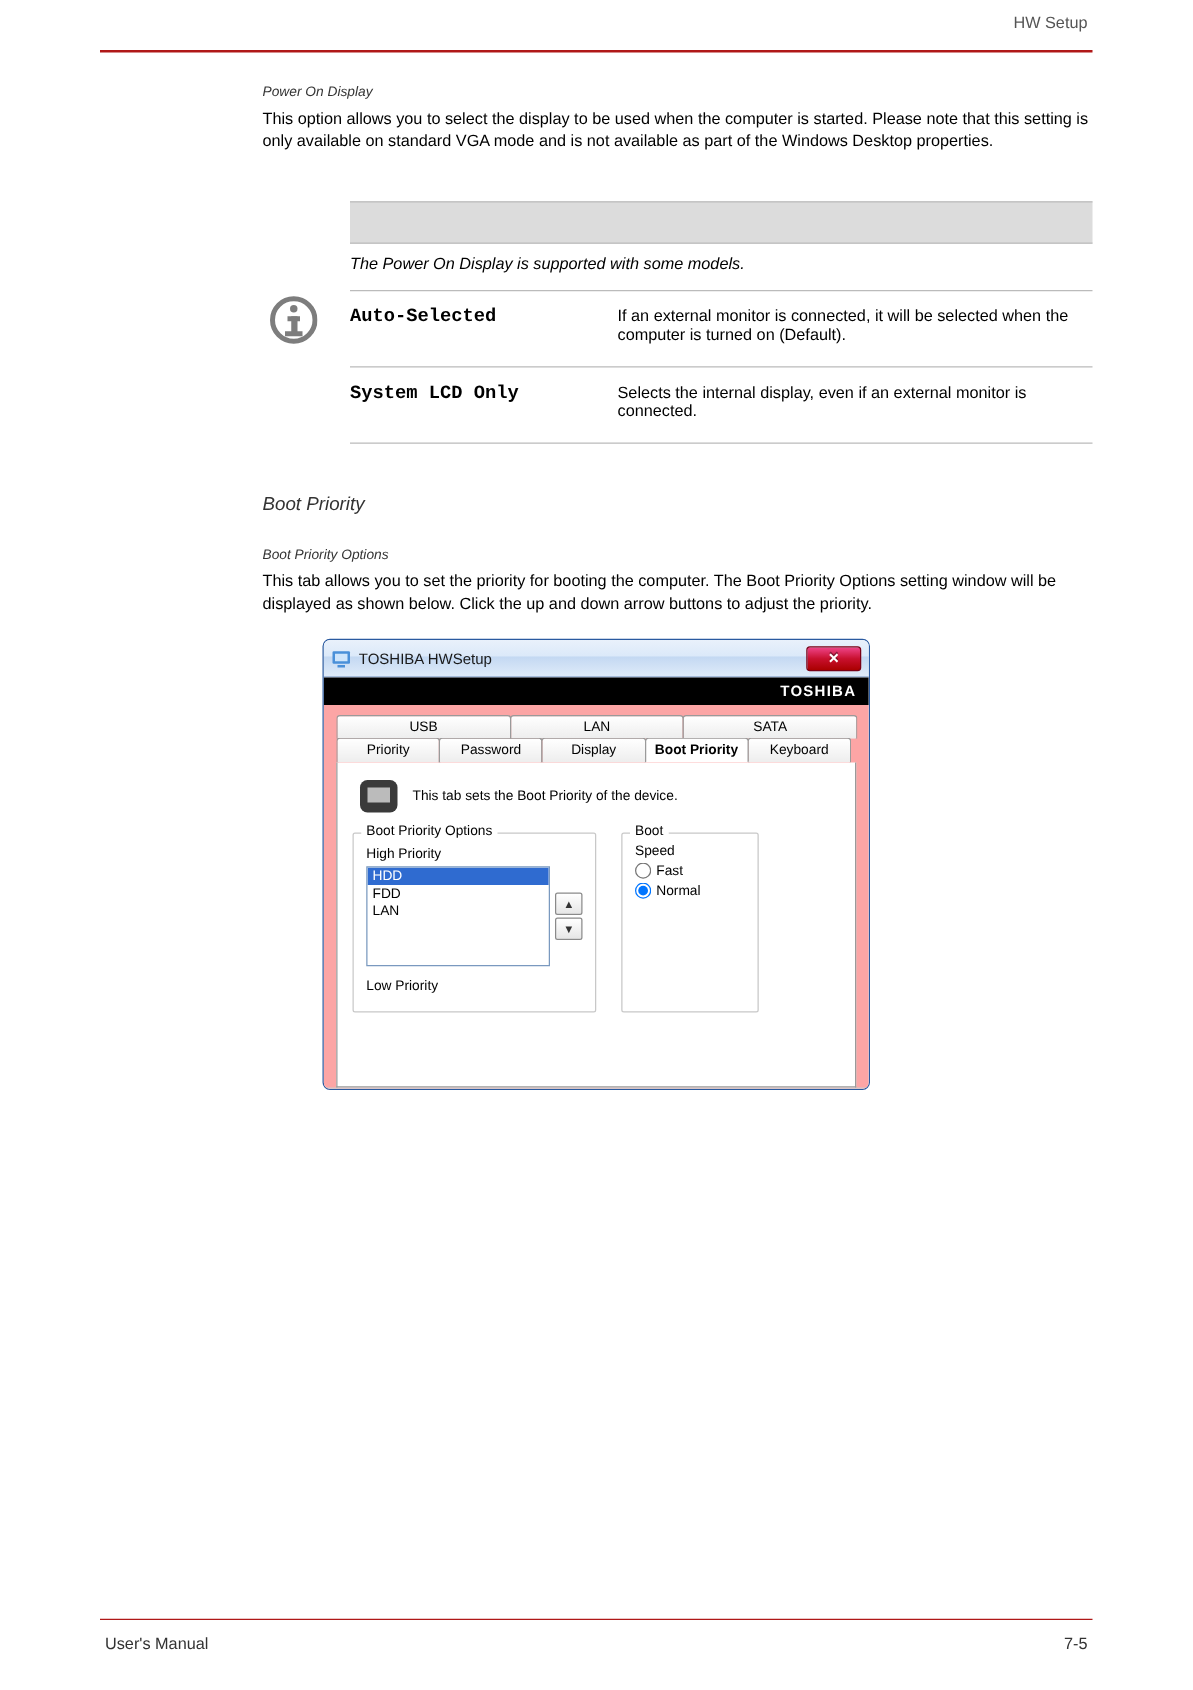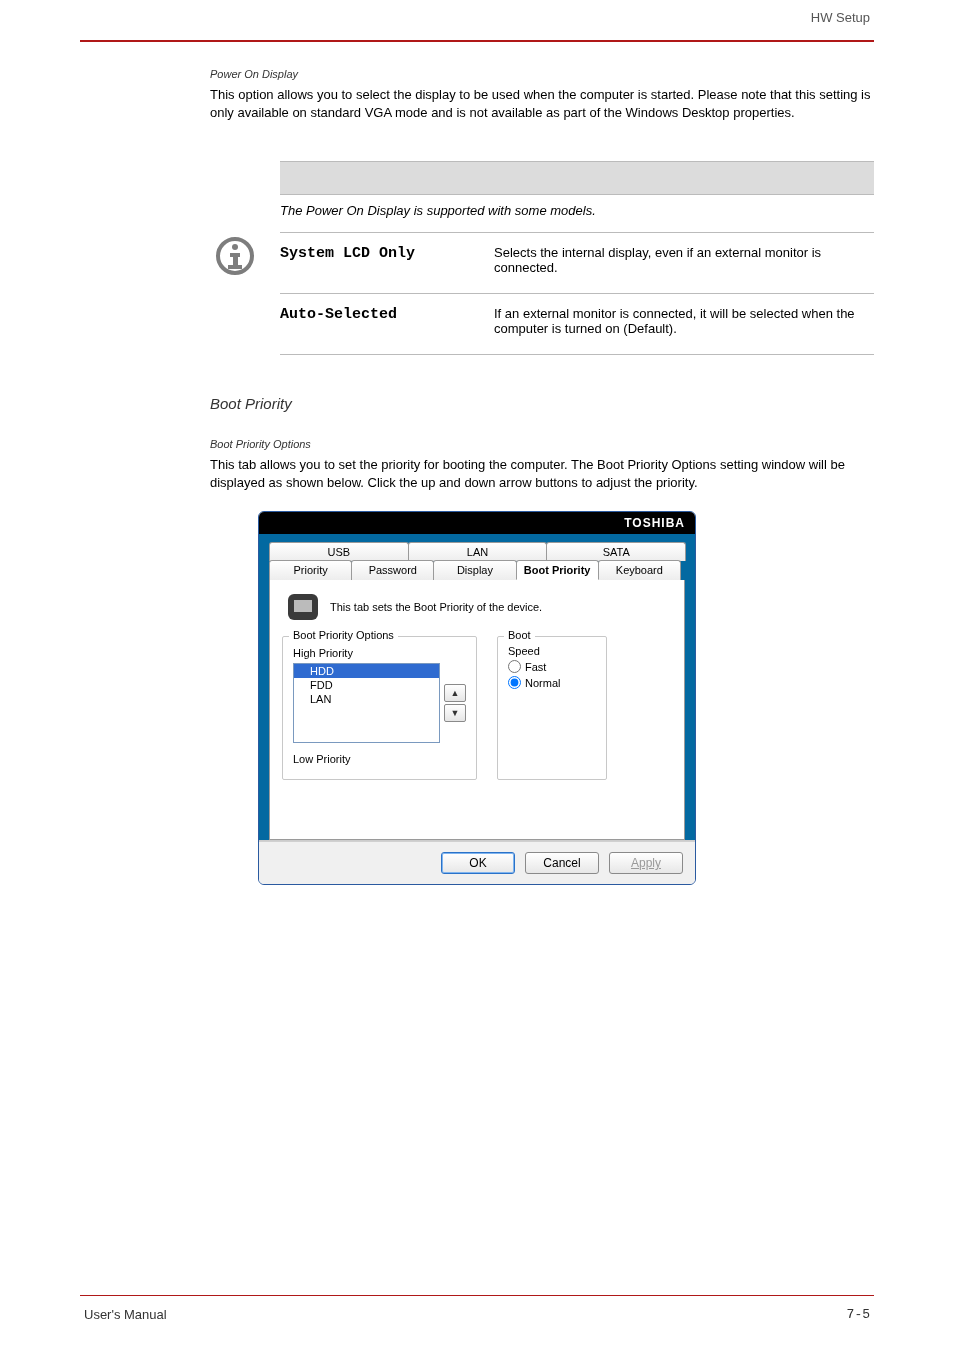--- a/index.html
+++ b/index.html
@@ -121,21 +121,21 @@
     background: #000;
     color: #fff;
     text-align: right;
     font-weight: bold;
     font-size: 12px;
     letter-spacing: 1px;
     padding: 4px 10px;
     font-family: Arial, sans-serif;
   }
   .tabs-area {
-    background: #0369a1;
+    background: #fca5a5;
     border-bottom: 1px solid #ccc;
     padding: 8px 10px 0 10px;
   }
   .tabrow {
     display: flex;
     font-size: 11px;
   }
   .tab {
     border: 1px solid #9a9a9a;
     border-bottom: none;
@@ -199,21 +199,21 @@
   .left-fs { flex: 0 0 195px; }
   .right-fs { flex: 0 0 110px; }
   .priority-label { text-align: left; font-size: 11px; margin: 2px 0 4px 0; }
   .listbox {
     border: 1px solid #7a99bf;
     height: 80px;
     overflow: hidden;
     background: #fff;
   }
   .list-item {
-    padding: 1px 16px;
+    padding: 1px 4px;
     font-size: 11px;
   }
   .list-item.sel {
     background: #2f6bd0;
     color: #fff;
   }
   .updown-col {
     width: 22px;
     display: flex;
     flex-direction: column;
@@ -268,21 +268,20 @@
     bottom: 30px;
     font-size: 13px;
     color: #333;
   }
   .footer-right {
     position: absolute;
     right: 84px;
     bottom: 30px;
     font-size: 13px;
     color: #333;
-    font-family: Liberation Mono, monospace;
   }
 </style>
 </head>
 <body>
 
 <div class="page">
   <div class="top-rule"></div>
   <div class="header-right">HW Setup</div>
 
 
@@ -297,35 +296,48 @@
         <rect x="14" y="17" width="10" height="4" fill="#7d7d7d"></rect>
         <rect x="17" y="17" width="5" height="14" fill="#7d7d7d"></rect>
         <rect x="12" y="29" width="14" height="4" fill="#7d7d7d"></rect>
       </svg>
     </div>
     <div class="note-content">
       <div class="gray-bar"></div>
       <div style="padding:8px 0 14px 0;border-bottom:1px solid #bbb;font-style:italic;font-size:13px;">The Power On Display is supported with some models.</div>
 
       <div class="option-row">
+        <div class="option-term">Auto-Selected</div>
+        <div class="option-desc">If an external monitor is connected, it will be selected when the computer is turned on (Default).</div>
+      </div>
+      <div class="option-row">
         <div class="option-term">System LCD Only</div>
         <div class="option-desc">Selects the internal display, even if an external monitor is connected.</div>
-      </div>
-      <div class="option-row">
-        <div class="option-term">Auto-Selected</div>
-        <div class="option-desc">If an external monitor is connected, it will be selected when the computer is turned on (Default).</div>
       </div>
     </div>
   </div>
 
   <div class="section-heading">Boot Priority</div>
   <div class="sub-heading">Boot Priority Options</div>
   <p class="para">This tab allows you to set the priority for booting the computer. The Boot Priority Options setting window will be displayed as shown below. Click the up and down arrow buttons to adjust the priority.</p>
 
   <div class="win-wrap">
+    <div class="titlebar">
+      <div class="titlebar-left">
+        <svg class="app-icon" viewBox="0 0 16 16">
+          <rect x="1" y="2" width="14" height="10" rx="1" fill="#4a90d9"></rect>
+          <rect x="3" y="4" width="10" height="6" fill="#cfe5fb"></rect>
+          <rect x="5" y="13" width="6" height="2" fill="#4a90d9"></rect>
+        </svg>
+        <span class="win-title">TOSHIBA HWSetup</span>
+      </div>
+      <div class="close-btn">
+        <span>✕</span>
+      </div>
+    </div>
     <div class="brandbar">TOSHIBA</div>
 
     <div class="tabs-area">
       <div class="tabrow tabrow1">
         <div class="tab">USB</div>
         <div class="tab">LAN</div>
         <div class="tab">SATA</div>
       </div>
       <div class="tabrow tabrow2">
         <div class="tab">Priority</div>
@@ -372,23 +384,18 @@
             </label>
             <label class="radio-row">
               <input type="radio" name="bootspeed" checked="" style="">
               <span>Normal</span>
             </label>
           </div>
         </div>
       </div>
     </div>
 
-    <div class="button-bar">
-      <div class="btn default-btn">OK</div>
-      <div class="btn">Cancel</div>
-      <div class="btn disabled"><span style="text-decoration:underline;">Apply</span></div>
-    </div>
   </div>
 </div>
 
 <div class="bottom-rule"></div>
 <div class="footer-left">User's Manual</div>
 <div class="footer-right">7-5</div>
 
 </body></html>

